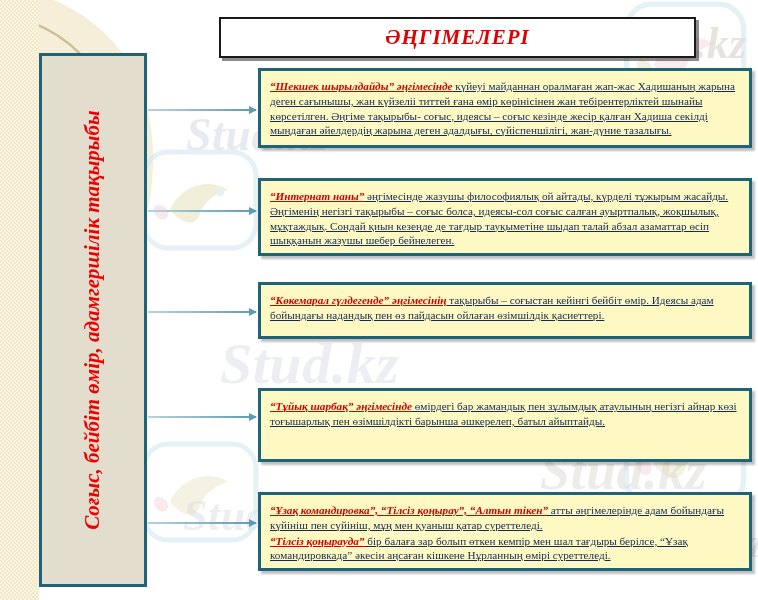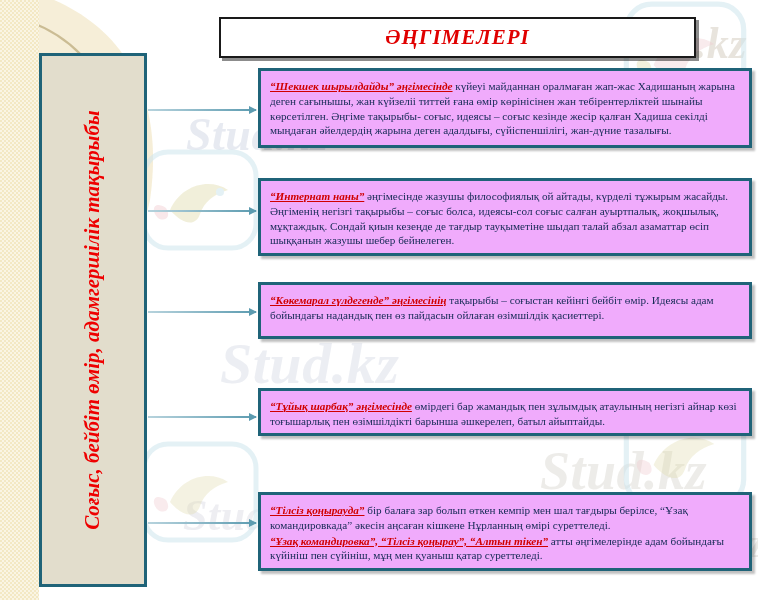--- a/index.html
+++ b/index.html
@@ -136,49 +136,50 @@
     border-left: 8px solid #5c9bb0;
     border-top: 4px solid transparent;
     border-bottom: 4px solid transparent;
   }
 
   
   .cbox {
     position: absolute;
     left: 258px;
     width: 494px;
-    background: #f0abfc;
+    background: #fef9c3;
     border: 3px solid #1f6378;
     box-sizing: border-box;
     box-shadow: 3px 3px 2px rgba(0,0,0,.25);
     z-index: 5;
     padding: 8px 9px 7px 9px;
     color: #152a55;
     font-size: 11.2px;
     line-height: 1.32;
     font-family: "Liberation Serif", "DejaVu Serif", serif;
     text-align: left;
+    text-decoration: underline;
   }
   .cbox p {
     margin: 0;
   }
   .cbox p + p {
     margin-top: 1px;
   }
   .hl {
     color: #d00000;
     font-style: italic;
     font-weight: bold;
     text-decoration: underline;
   }
 
   #box-0 { top: 68px;  height: 80px; }
   #box-1 { top: 178px; height: 78px; }
   #box-2 { top: 282px; height: 57px; }
-  #box-3 { top: 388px; height: 48px; }
+  #box-3 { top: 388px; height: 74px; }
   #box-4 { top: 492px; height: 79px; }
 </style>
 </head>
 <body>
 
 <div id="slide">
 
   <svg class="bg-swash" viewBox="0 0 290 270" xmlns="http://www.w3.org/2000/svg">
     <path d="M-30 -20 C 90 -10, 170 60, 150 200 C 140 250, 110 270, 70 270 L -30 270 Z" fill="#f6eed6"></path>
     <path d="M-40 10 C 60 10, 130 70, 120 190" fill="none" stroke="#c9b98f" stroke-width="2.2"></path>
@@ -251,20 +252,20 @@
   </div>
 
   <div class="cbox" id="box-3">
     <p>
       <span class="hl">“Тұйық шарбақ” әңгімесінде</span><span> өмірдегі бар жамандық пен зұлымдық атаулының негізгі айнар көзі тоғышарлық пен өзімшілдікті барынша әшкерелеп, батыл айыптайды.</span>
     </p>
   </div>
 
   <div class="cbox" id="box-4">
     <p>
+      <span class="hl">“Ұзақ командировка”, “Тілсіз қоңырау”, “Алтын тікен”</span><span> атты әңгімелерінде адам бойындағы күйініш пен сүйініш, мұң мен қуаныш қатар суреттеледі.</span>
+    </p>
+    <p>
       <span class="hl">“Тілсіз қоңырауда”</span><span> бір балаға зар болып өткен кемпір мен шал тағдыры берілсе, “Ұзақ командировкада” әкесін аңсаған кішкене Нұрланның өмірі суреттеледі.</span>
     </p>
-    <p>
-      <span class="hl">“Ұзақ командировка”, “Тілсіз қоңырау”, “Алтын тікен”</span><span> атты әңгімелерінде адам бойындағы күйініш пен сүйініш, мұң мен қуаныш қатар суреттеледі.</span>
-    </p>
   </div>
 
 </div>
 
 </body></html>

